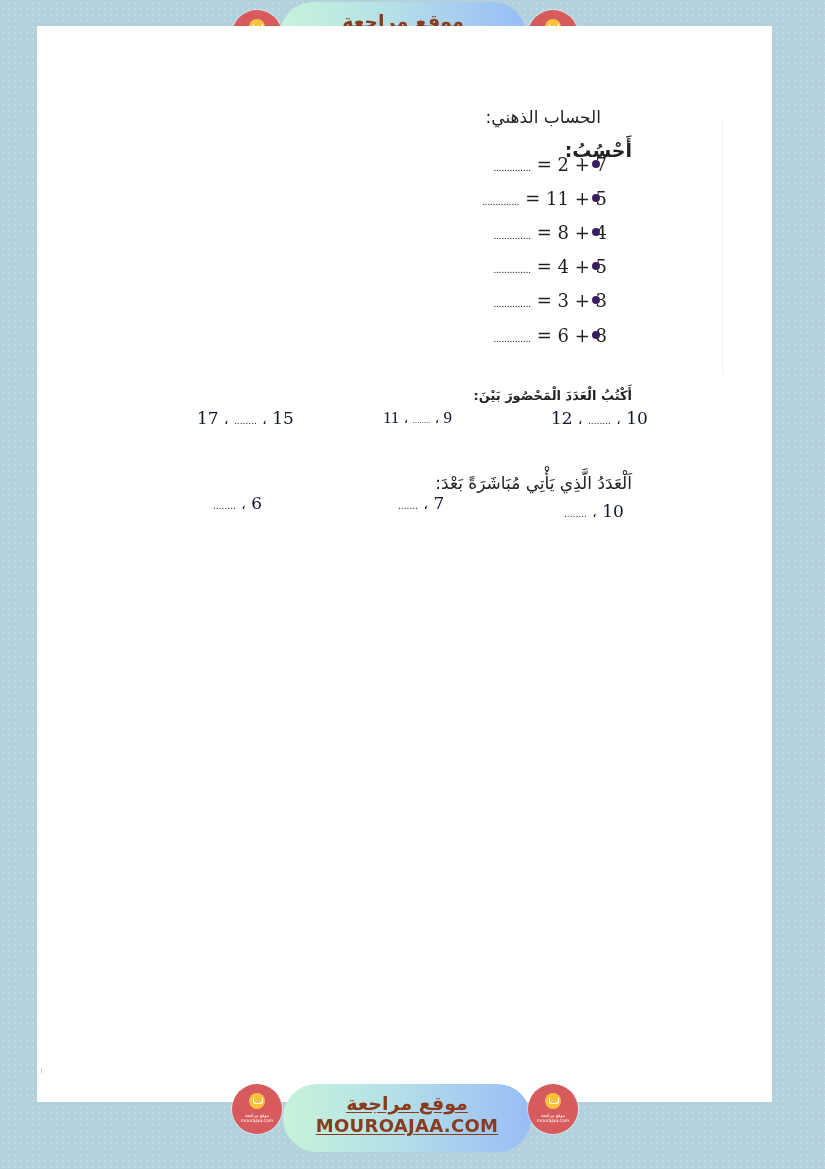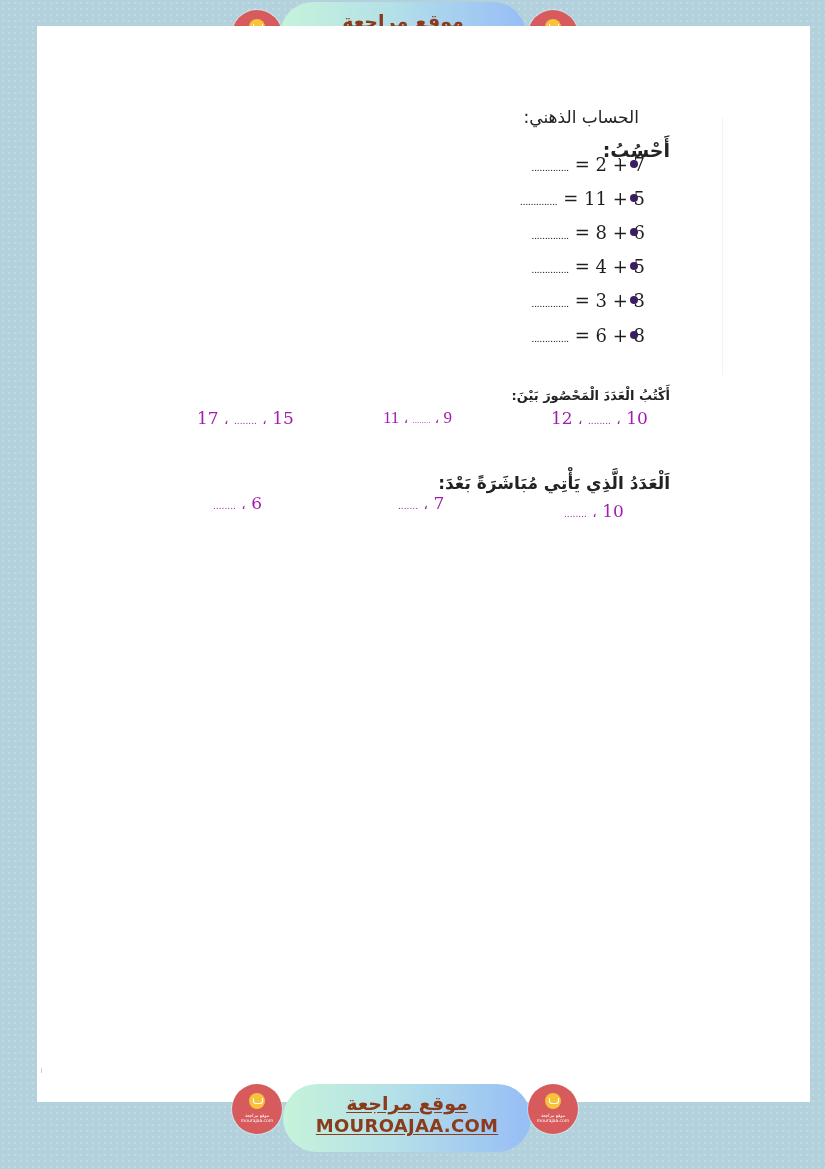--- a/index.html
+++ b/index.html
@@ -6,21 +6,20 @@
     body {
       width: 825px; height: 1169px; position: relative; overflow: hidden;
       background-color: #b2d1dc;
       background-image: radial-gradient(rgba(255,255,255,0.18) 0.8px, transparent 0.9px);
       background-size: 6px 6px;
       font-family: "DejaVu Sans", sans-serif;
     }
     .page {
       position: absolute; left: 37px; top: 26px; width: 735px; height: 1076px;
       background: #ffffff;
-      padding-left: 38px;
     }
     .scan-edge {
       position: absolute; left: 685px; top: 92px; width: 1px; height: 257px;
       background: #f2f2f2;
     }
     .corner-mark {
       position: absolute; left: 4px; top: 1042px; width: 1px; height: 5px; background: #cfcfcf;
     }
     
     .banner { position: absolute; left: 0; width: 825px; height: 75px; }
@@ -56,37 +55,37 @@
       position: absolute; left: 0; width: 50px; top: 29px; text-align: center;
       font-size: 4.5px; line-height: 5px; color: #fff; font-family: "DejaVu Sans", sans-serif;
     }
     .heading {
       position: absolute; direction: rtl; text-align: right;
       font-family: "DejaVu Sans", sans-serif; color: #222;
     }
     .h-main { right: 171px; top: 81px; font-size: 17px; }
     .h-calc { right: 140px; top: 113px; font-size: 19px; font-weight: bold; }
     .h-between { right: 140px; top: 362px; font-size: 13px; font-weight: bold; }
-    .h-after { right: 140px; top: 447px; font-size: 17px; font-weight: bold; }
+    .h-after { right: 140px; top: 447px; font-size: 17px; font-weight: normal; }
 
     .eq-row {
       position: absolute; right: 165px; height: 24px;
       display: flex; align-items: center; justify-content: flex-end;
       font-family: "DejaVu Serif", serif; font-size: 18px; color: #1f1f1f;
     }
     .eq-row .dots {
       font-size: 10px; letter-spacing: -0.5px; margin-right: 6px; position: relative; top: 3px;
     }
     .eq-row .eq { white-space: pre; }
     .bullet {
       position: absolute; right: 172px; width: 8px; height: 8px; border-radius: 50%;
       background: #3a1f5e;
     }
 
-    .num-row { position: absolute; font-family: "DejaVu Serif", serif; font-size: 17px; color: #a21caf; white-space: nowrap; }
+    .num-row { position: absolute; font-family: "DejaVu Serif", serif; font-size: 17px; color: #0f172a; white-space: nowrap; }
     .num-row .dots { font-size: 9px; letter-spacing: -0.5px; }
     .num-row .comma { font-size: 14px; }
   </style>
 </head>
 <body>
 
 <div class="banner top">
   <div class="logo left">
     <span class="book"></span>
     <span class="logo-text">
@@ -121,21 +120,21 @@
   <span class="bullet" style="top:134px;"></span>
 
   <div class="eq-row" style="top:160px;">
     <span class="dots">..............</span>
     <span class="eq">= 11 + 5</span>
   </div>
   <span class="bullet" style="top:168px;"></span>
 
   <div class="eq-row" style="top:194px;">
     <span class="dots">..............</span>
-    <span class="eq">= 8 + 6</span>
+    <span class="eq">= 8 + 4</span>
   </div>
   <span class="bullet" style="top:202px;"></span>
 
   <div class="eq-row" style="top:228px;">
     <span class="dots">..............</span>
     <span class="eq">= 4 + 5</span>
   </div>
   <span class="bullet" style="top:236px;"></span>
 
   <div class="eq-row" style="top:262px;">

